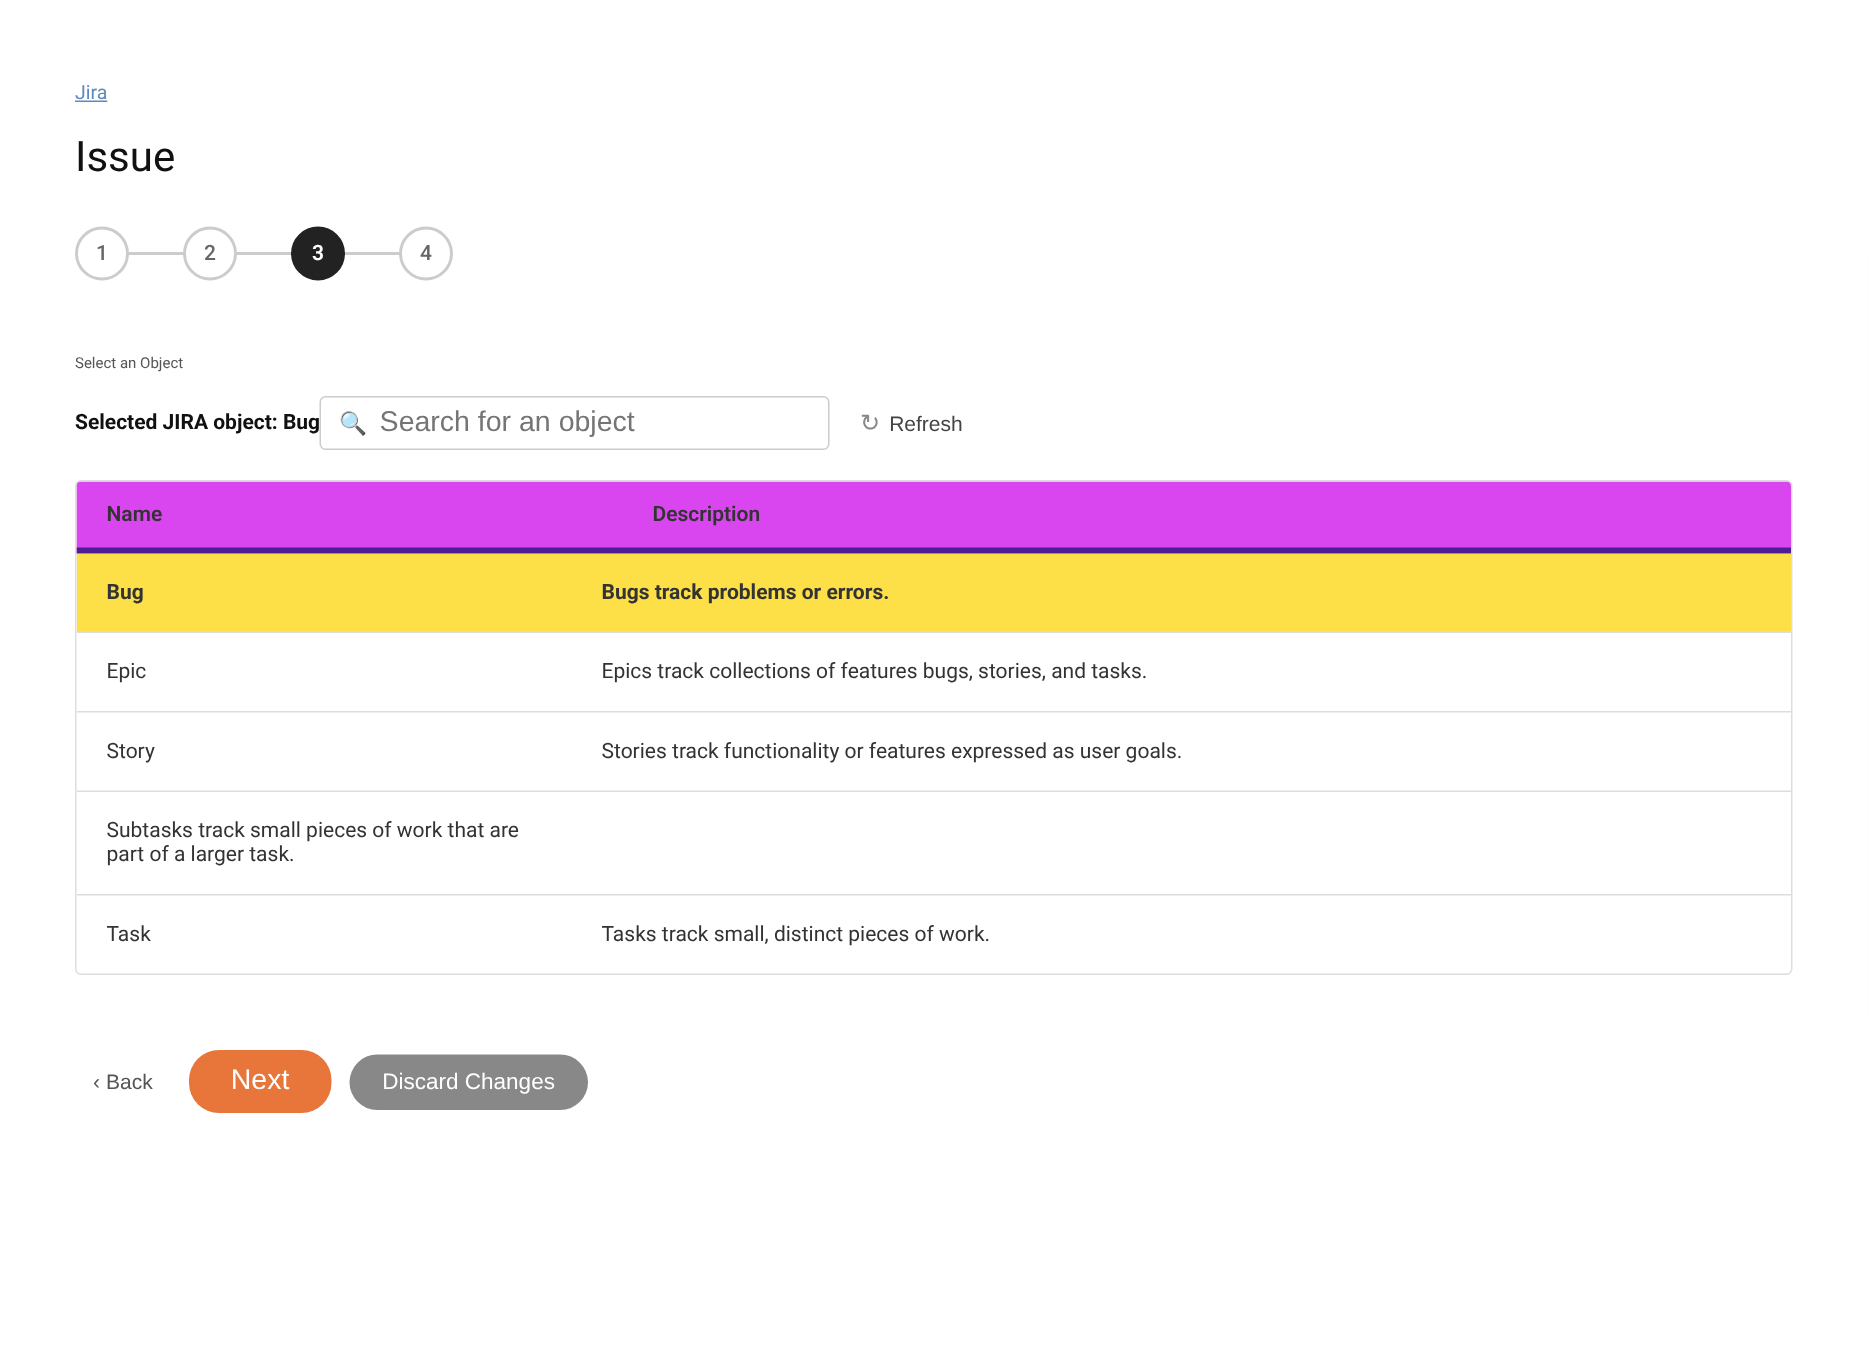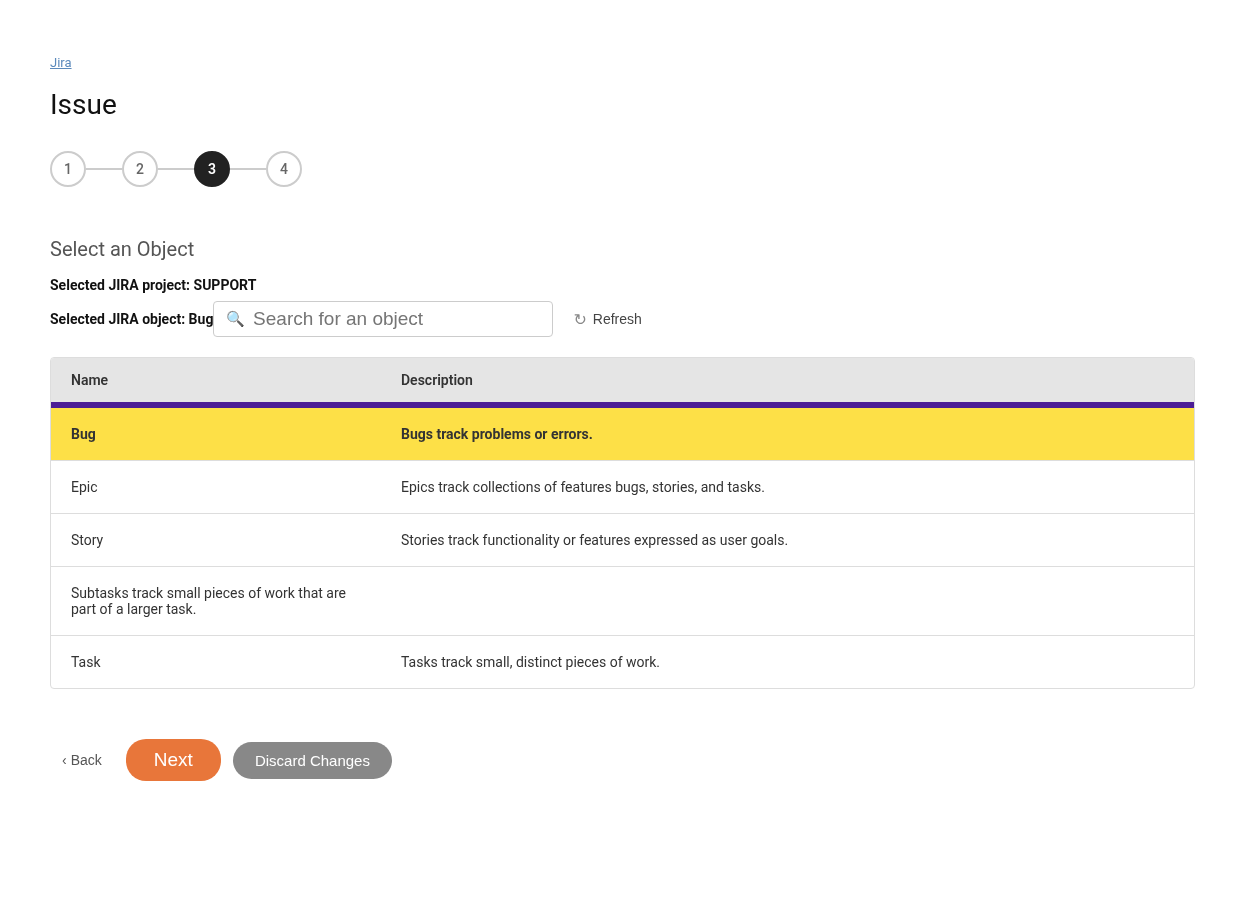--- a/index.html
+++ b/index.html
@@ -59,21 +59,21 @@
       color: #fff;
       font-weight: 600;
     }
     .step-connector {
       width: 36px;
       height: 2px;
       background: #ccc;
     }
     
     .section-label {
-      font-size: 20px;
+      font-size: 10px;
       color: #555;
       margin-bottom: 16px;
     }
     .selected-info {
       font-size: 14px;
       font-weight: 700;
       color: #111;
       margin-bottom: 8px;
     }
     .selected-info-row {
@@ -133,22 +133,23 @@
     
     .table-container {
       border: 1px solid #ddd;
       border-radius: 4px;
       overflow: hidden;
       margin-bottom: 40px;
     }
     .table-header {
       display: grid;
       grid-template-columns: 330px 1fr;
-      background: #e5e5e5;
-      border-bottom: 6px solid #4c1d95;
+      background: #d946ef;
+      border-bottom: 4px solid #4c1d95;
+      gap: 34px;
     }
     .th {
       padding: 14px 20px;
       font-size: 14px;
       font-weight: 600;
       color: #333;
     }
     .table-row {
       display: grid;
       grid-template-columns: 330px 1fr;
@@ -245,21 +246,20 @@
       <div class="step-circle active">3</div>
     </div>
     <div class="step-connector"></div>
     <div class="step">
       <div class="step-circle">4</div>
     </div>
   </div>
 
   <div class="section-label">Select an Object</div>
 
-  <div class="selected-info">Selected JIRA project: SUPPORT</div>
 
   <div class="selected-info-row">
     <div class="selected-info-text">Selected JIRA object: Bug</div>
     <div class="search-refresh">
       <div class="search-box">
         <span class="search-icon">🔍</span>
         <input class="search-input" type="text" placeholder="Search for an object" style="">
       </div>
       <button class="refresh-btn">
         <span class="refresh-icon">↻</span>

